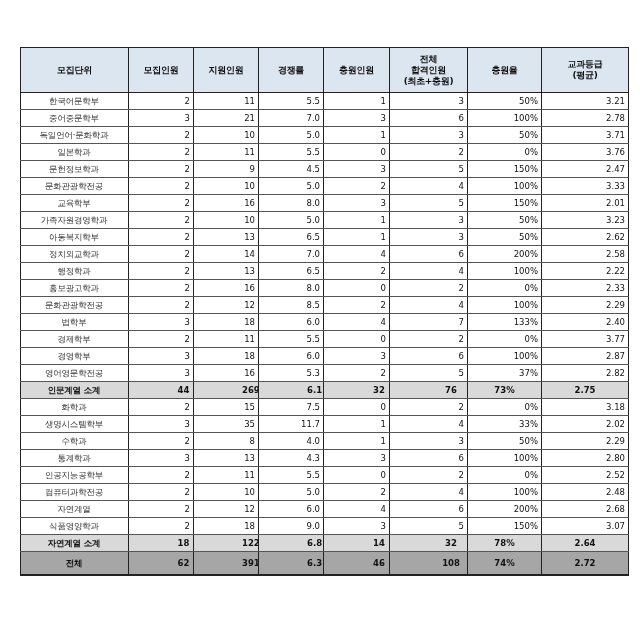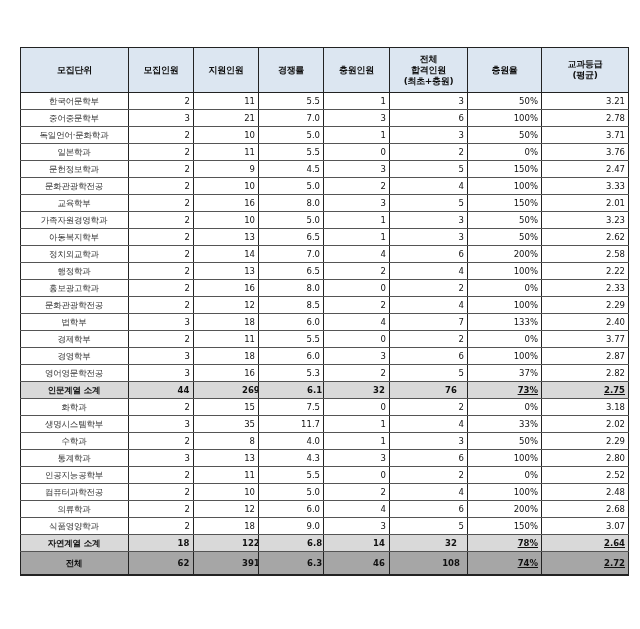--- a/index.html
+++ b/index.html
@@ -16,21 +16,21 @@
   table.adm col.c6 { width:74px; }
   table.adm col.c7 { width:87px; }
   table.adm th { background:#dce6f1; border:1px solid #222; font-size:9px; font-weight:bold; text-align:center; height:44px; padding:0 2px; line-height:11px; letter-spacing:-0.3px; }
   table.adm td { border:1px solid #222; border-top:1px solid #555; border-bottom:1px solid #555; font-size:8.5px; height:16px; padding:0 3px; text-align:right; white-space:nowrap; overflow:hidden; line-height:16px; }
   table.adm td.name { text-align:center; padding-left:2px; color:#333; letter-spacing:-0.2px; }
   tr.subtotal td { background:#d9d9d9; font-weight:bold; }
   tr.subtotal td.name { text-align:center; color:#111;margin-left:24px; }
   tr.total td { background:#a6a6a6; font-weight:bold; height:22px; line-height:22px; border-bottom:2px solid #222; }
   tr.total td.name { text-align:center; color:#111; }
   tr.subtotal td.num, tr.total td.num { text-align:center;padding-left:48px; }
-  tr.subtotal td.rt, tr.total td.rt { text-align:right;text-decoration:underline; }
+  tr.subtotal td.rt, tr.total td.rt { text-align:center; }
 </style>
 </head>
 <body>
 
 <div class="title">
   <span class="dia">◆</span><span>[학생부종합] (농어촌학생전형)(정원외)</span>
 </div>
 
 <table class="adm">
   <colgroup>
@@ -297,21 +297,21 @@
         <td class="name">컴퓨터과학전공</td>
         <td>2</td>
         <td>10</td>
         <td>5.0</td>
         <td>2</td>
         <td>4</td>
         <td>100%</td>
         <td>2.48</td>
       </tr>
       <tr>
-        <td class="name">의류학과</td>
+        <td class="name">자연계열</td>
         <td>2</td>
         <td>12</td>
         <td>6.0</td>
         <td>4</td>
         <td>6</td>
         <td>200%</td>
         <td>2.68</td>
       </tr>
       <tr>
         <td class="name">식품영양학과</td>

